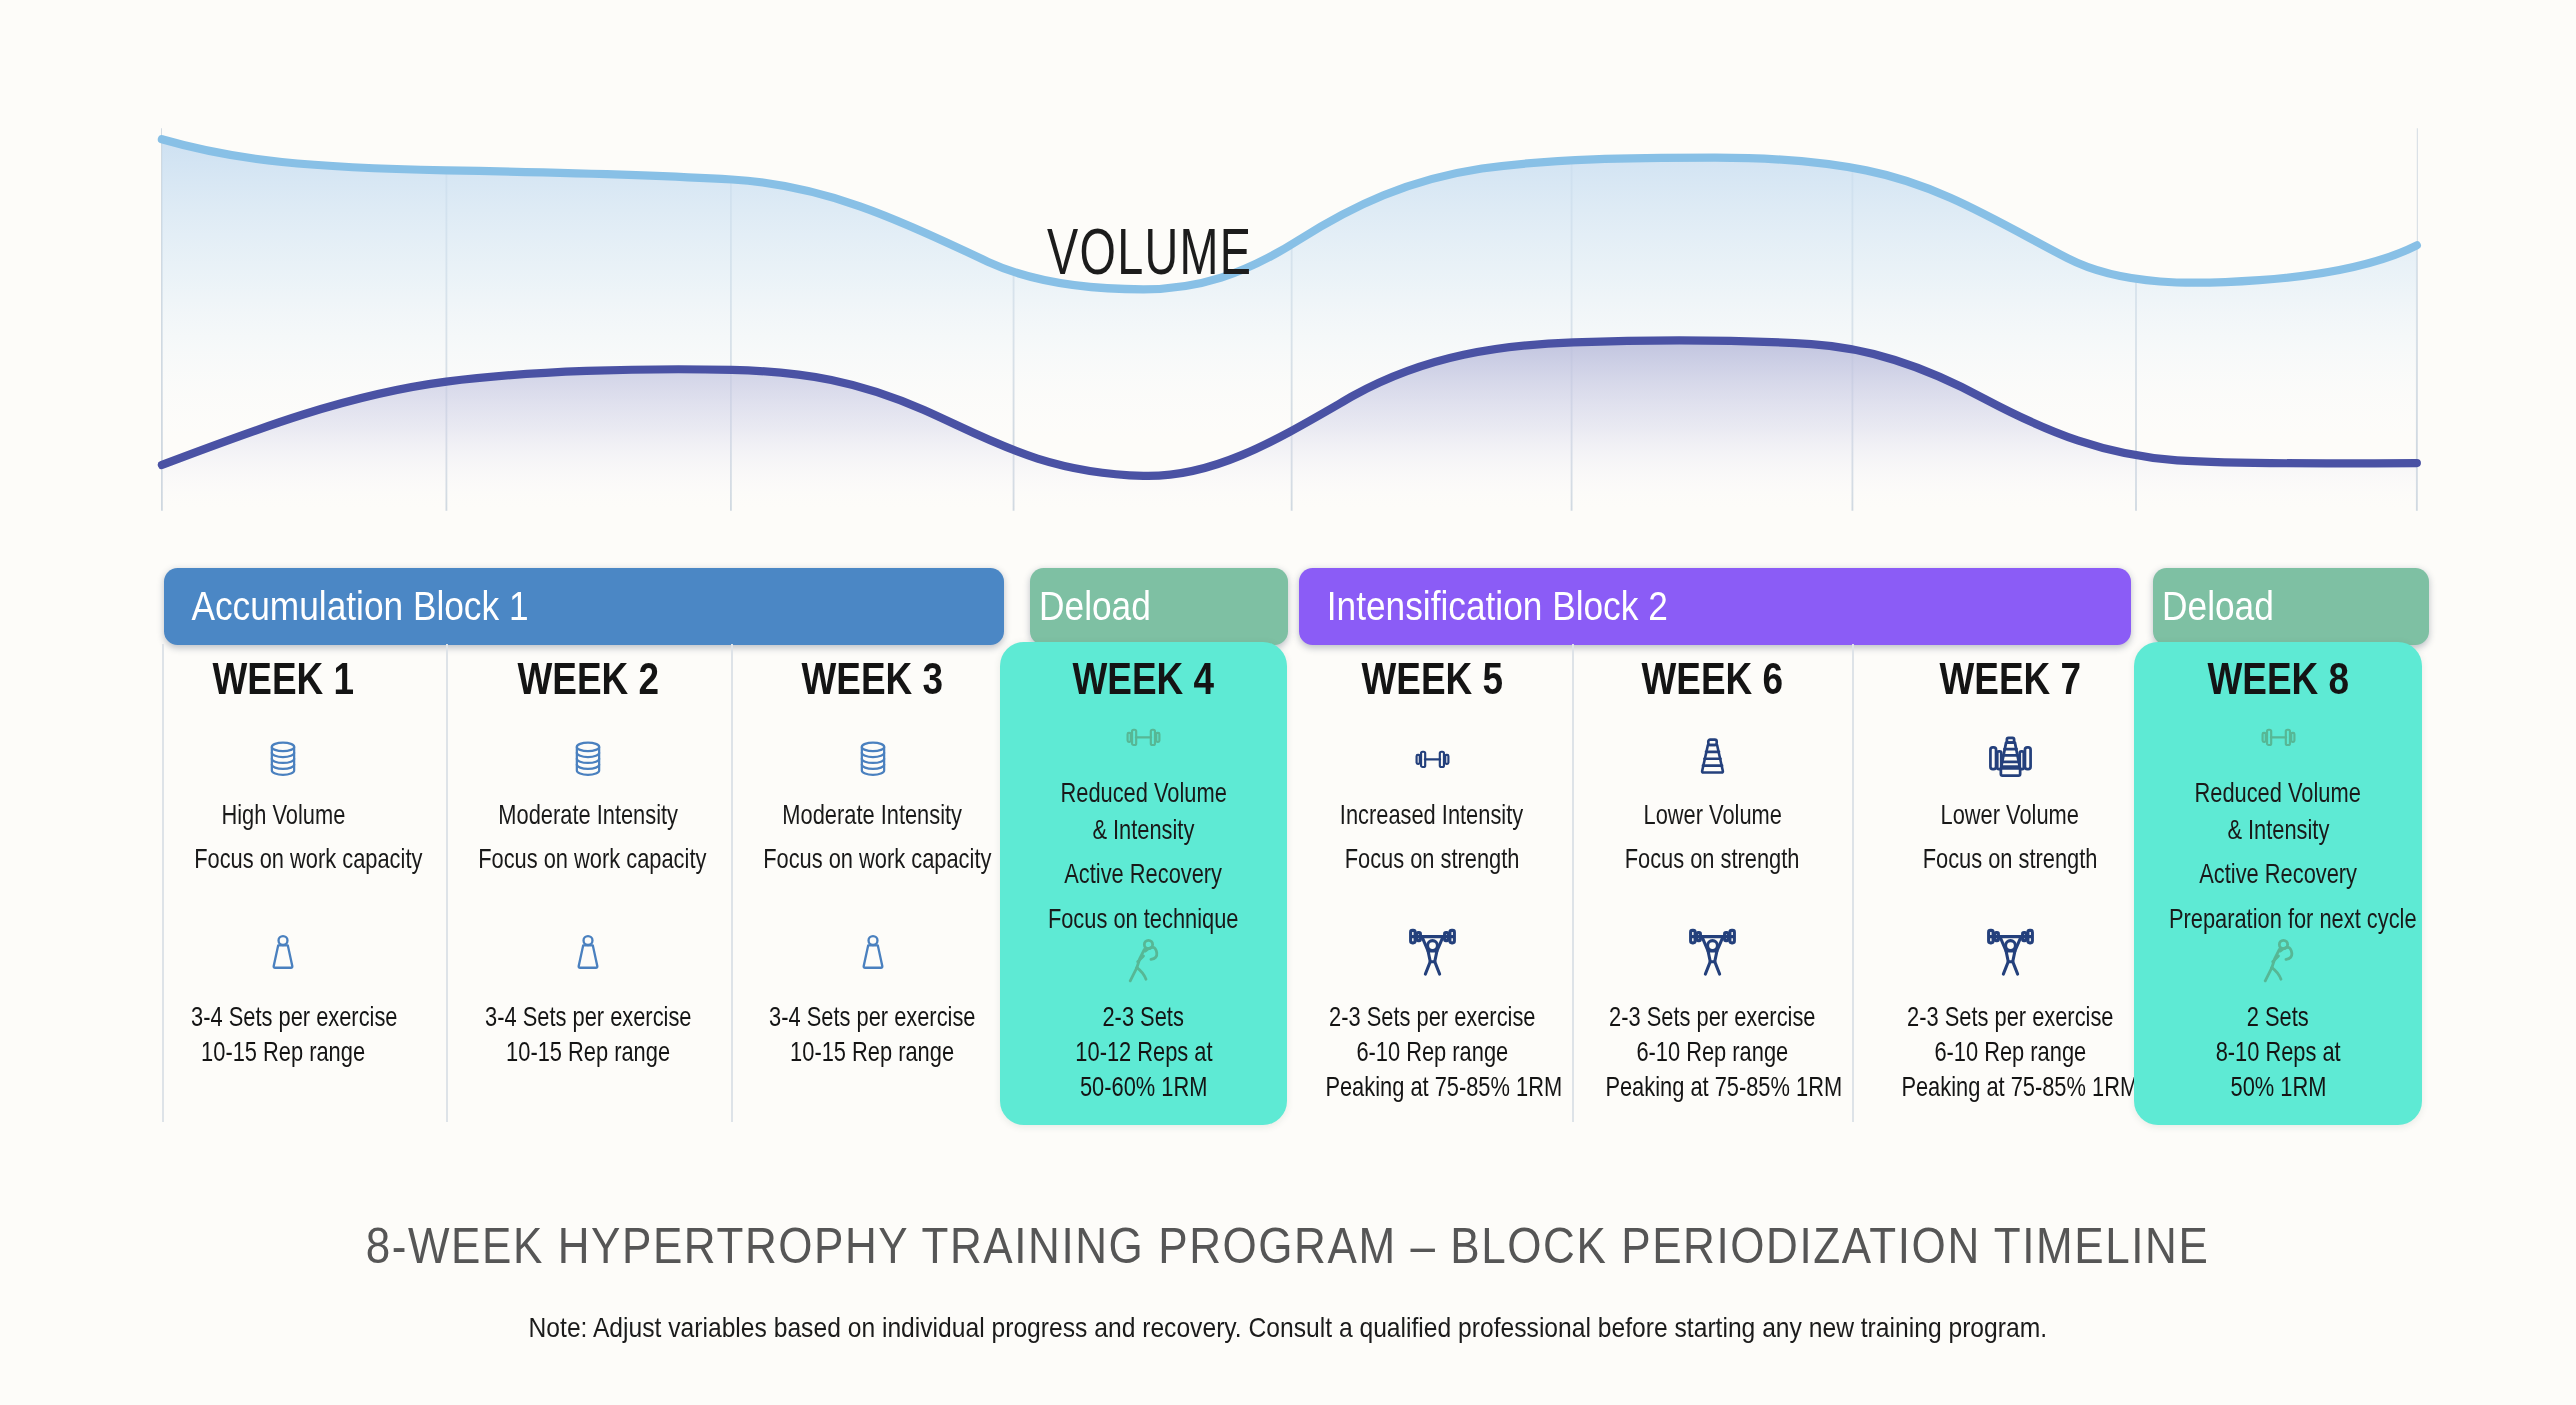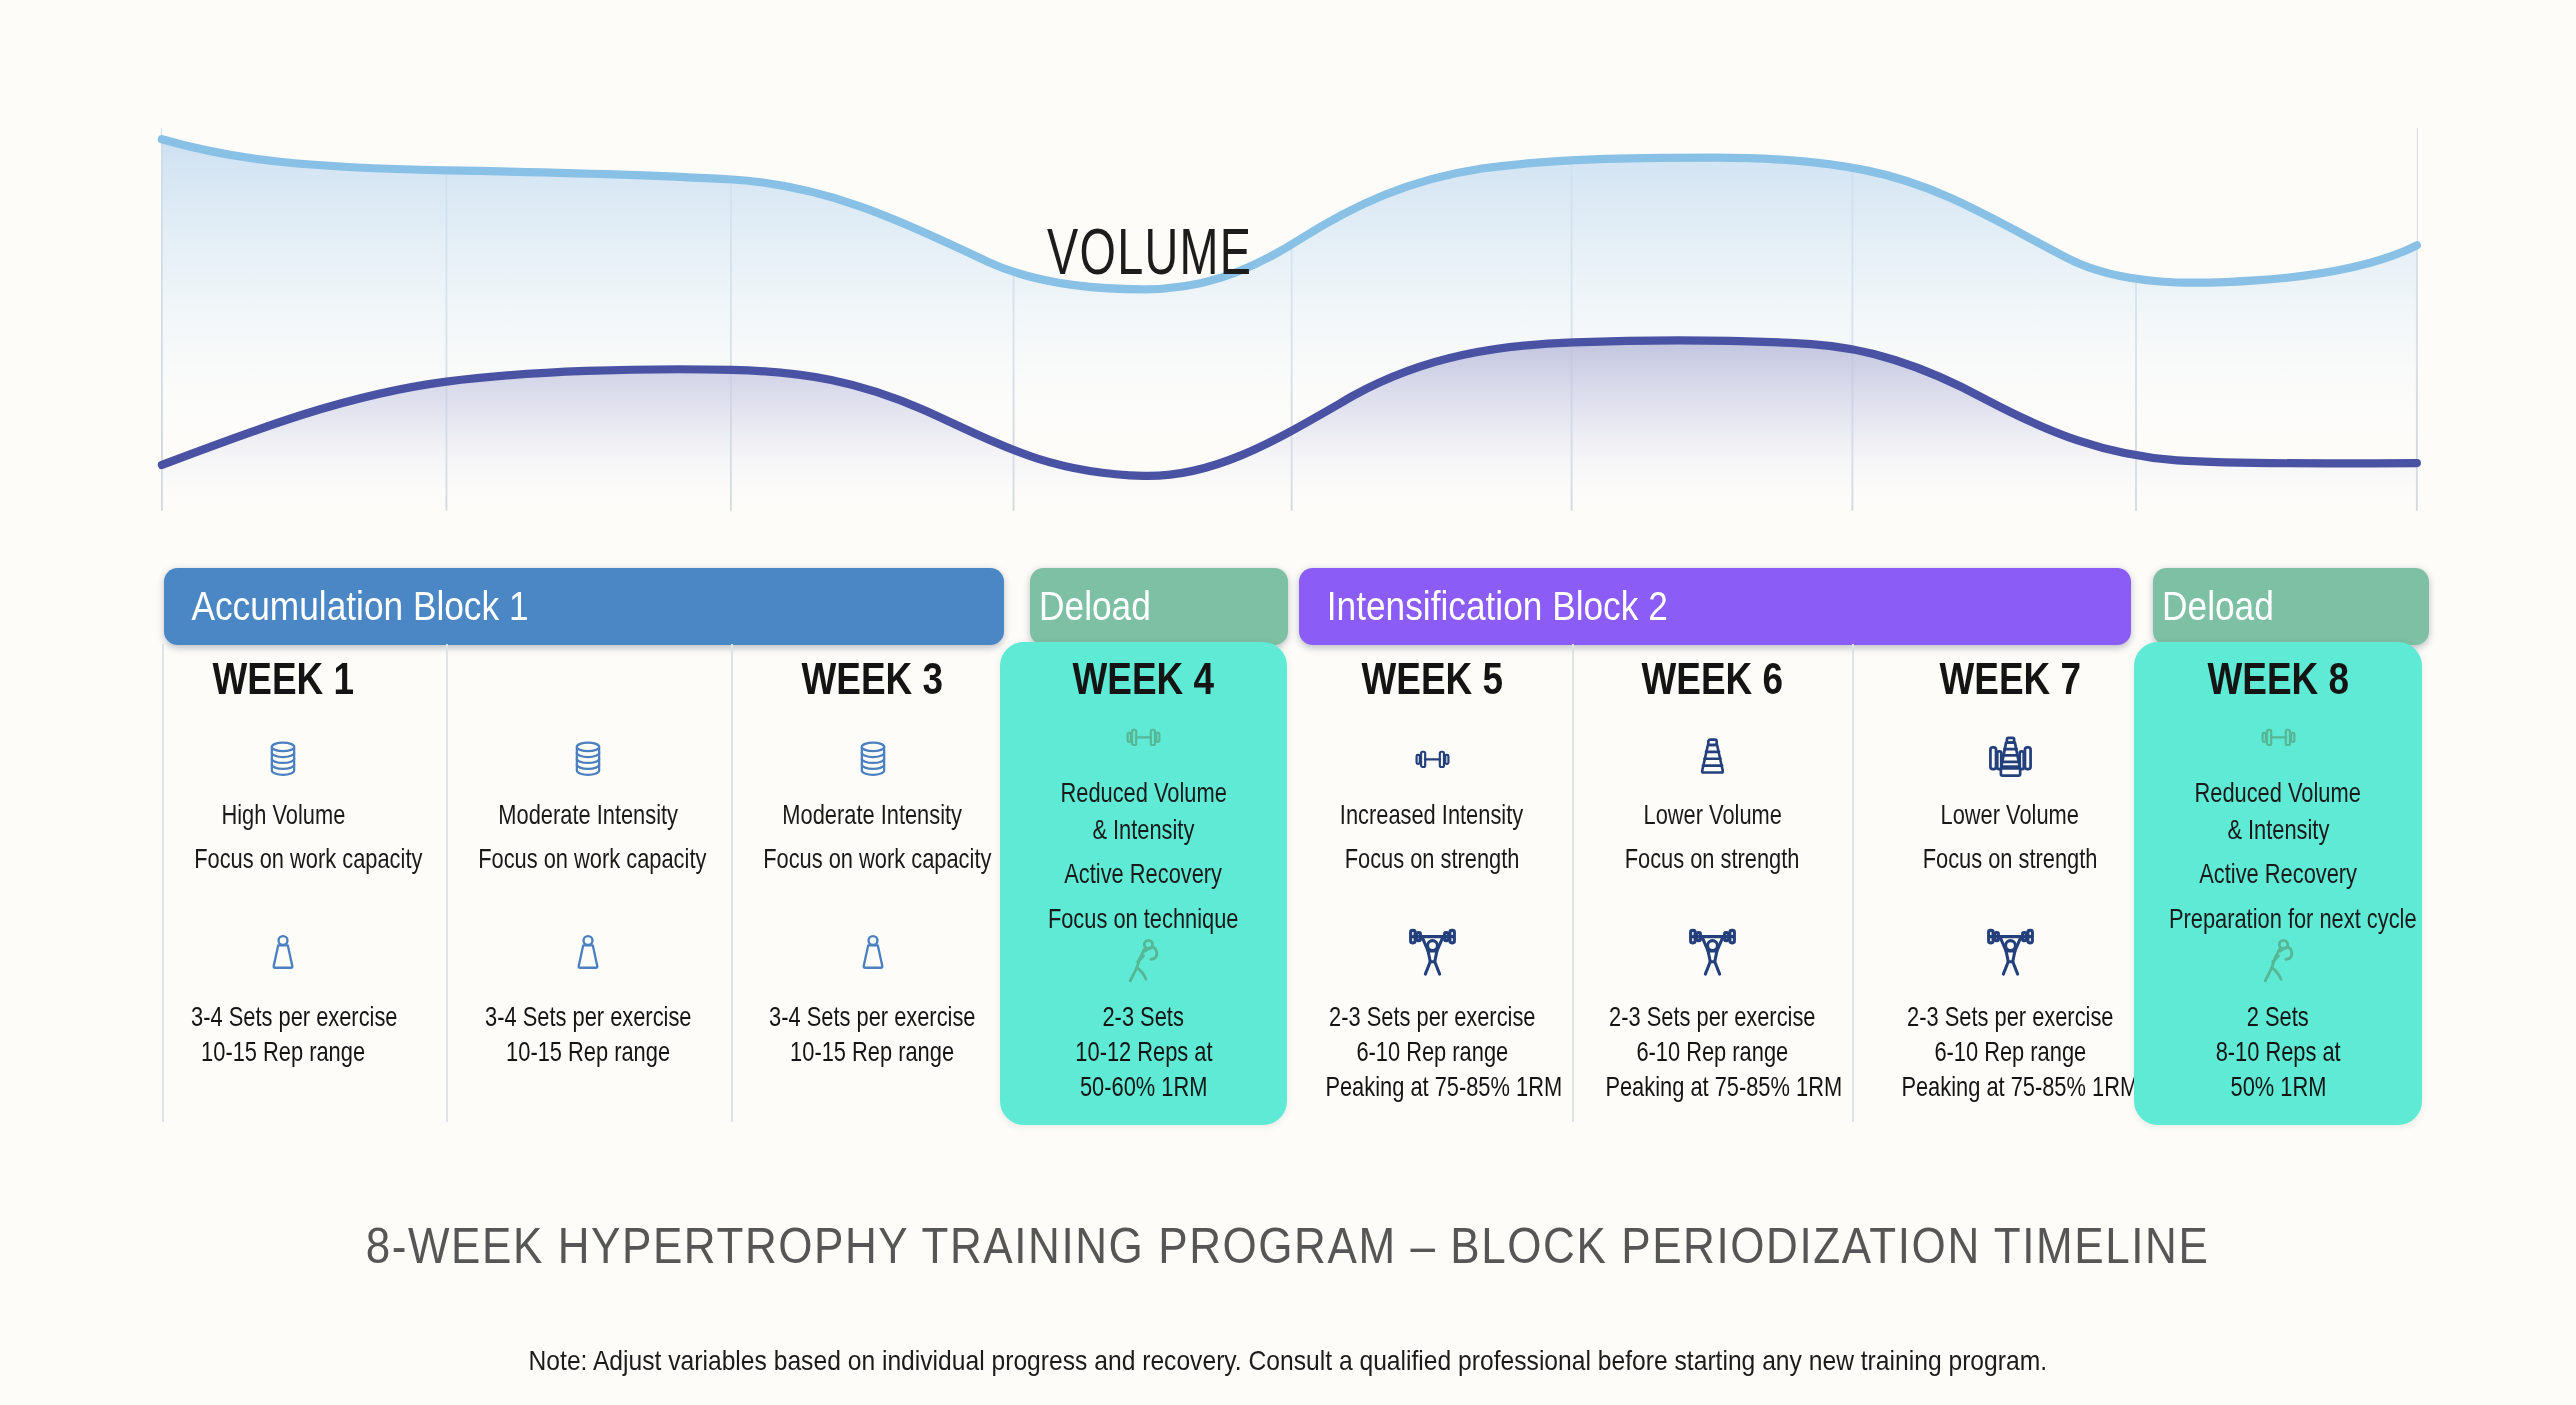--- a/index.html
+++ b/index.html
@@ -39,21 +39,21 @@
   .cond{display:inline-block;white-space:nowrap;transform-origin:50% 50%;}
   .heading .cond{transform:scaleX(.82);}
   .text1 .cond,.text2 .cond{transform:scaleX(.78);}
   .chart-label .cond{transform:scaleX(.72);}
   .bar .cond{transform:scaleX(.86);}
   .title .cond{transform:scaleX(.88);}
   .note .cond{transform:scaleX(.88);}
   
   .title{position:absolute;left:0;right:0;top:1217px;text-align:center;
          font-size:50px;color:#565656;letter-spacing:1.8px;}
-  .note{position:absolute;left:0;right:0;top:1345px;text-align:center;
+  .note{position:absolute;left:0;right:0;top:1312px;text-align:center;
         font-size:28px;color:#1b1b1b;}
 </style>
 </head>
 <body>
 
 <div class="page">
 
   <svg class="chart-svg" width="2576" height="531" viewBox="0 0 2816 580">
     <defs>
       <linearGradient id="volGrad" gradientUnits="userSpaceOnUse" x1="0" y1="145" x2="0" y2="500">
@@ -142,20 +142,23 @@
         </div>
         <div class="slot icon2">
           <svg width="44" height="48" viewBox="0 0 64 66" fill="none" stroke="#4a80bf" stroke-width="3.4" stroke-linecap="round" stroke-linejoin="round">
             <circle cx="32" cy="12" r="6.5"></circle>
             <path d="M25,19 h14 l6.5,30 q0.5,2.5 -2,2.5 h-23 q-2.5,0 -2,-2.5 Z"></path>
           </svg>
         </div>
         <div class="slot text2"><span class="cond">3-4 Sets per exercise</span><br><span class="cond">10-15 Rep range</span></div>
       </div>
       <div class="col" style="left: 446px; width: 284px;">
+        <div class="slot heading">
+          <span class="cond">WEEK 2</span>
+        </div>
         <div class="slot icon1">
           <svg width="42" height="46" viewBox="0 0 64 66" fill="none" stroke="#4a80bf" stroke-width="3.4" stroke-linecap="round" stroke-linejoin="round">
             <ellipse cx="32" cy="13" rx="17" ry="6.5"></ellipse>
             <path d="M15,22 A17,6.5 0 0 0 49,22"></path>
             <path d="M15,31 A17,6.5 0 0 0 49,31"></path>
             <path d="M15,40 A17,6.5 0 0 0 49,40"></path>
             <path d="M15,13 V49 A17,6.5 0 0 0 49,49 V13"></path>
           </svg>
         </div>
         <div class="slot text1">

